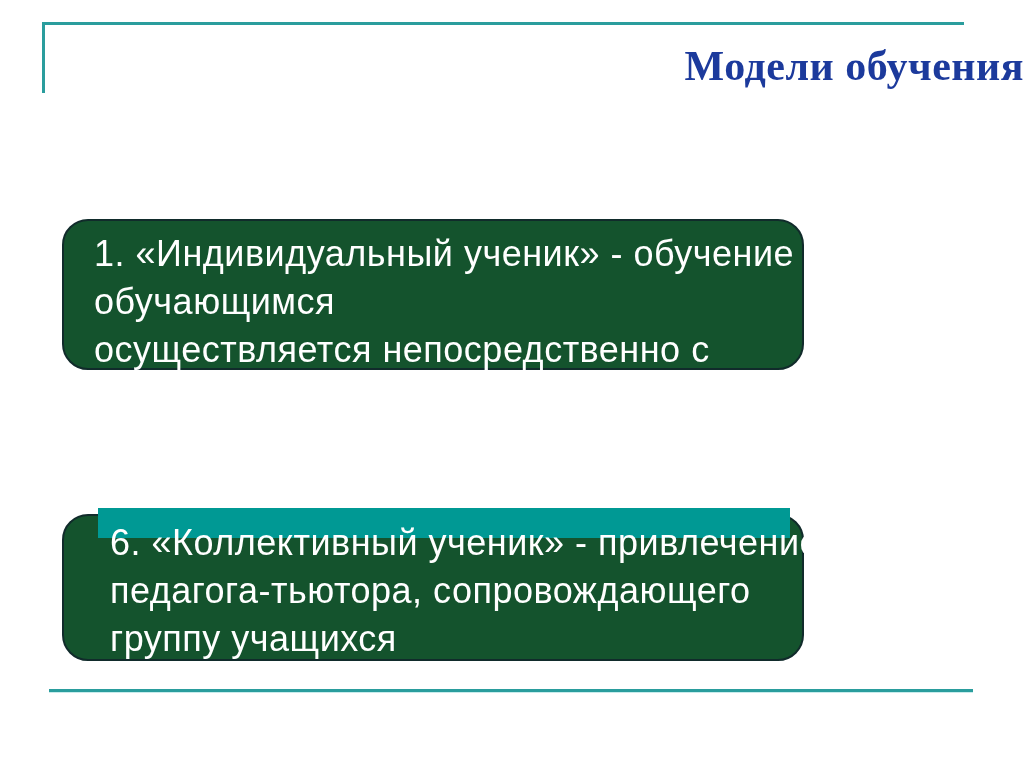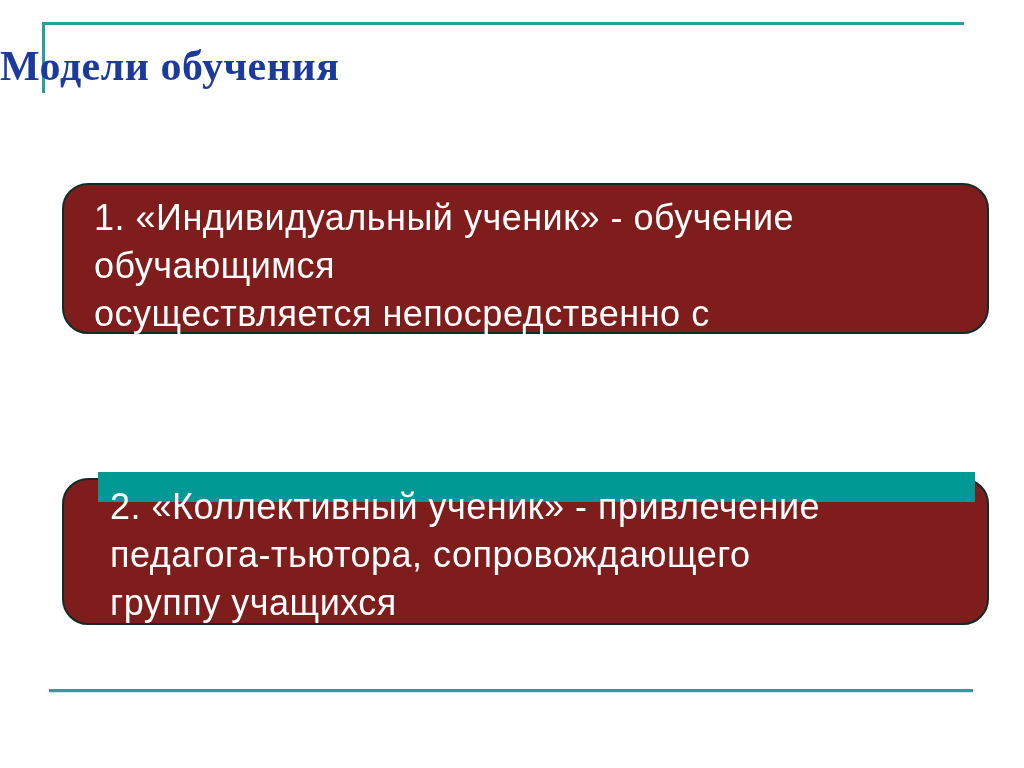--- a/index.html
+++ b/index.html
@@ -34,42 +34,43 @@
     background: #2a9d9d;
   }
 
   
   .title {
     position: absolute;
     left: 0;
     top: 36px;
     width: 100%;
     margin: 0;
-    text-align: left;
+    text-align: right;
     font-family: "Liberation Serif", "DejaVu Serif", serif;
     font-weight: bold;
     font-size: 42px;
     line-height: 60px;
     color: #1c3a9c;
     letter-spacing: 0.5px;
   }
 
   
   .box {
     position: absolute;
     left: 62px;
-    width: 927px;
-    background: #7f1d1d;
+    width: 742px;
+    background: #14532d;
     border: 2px solid #112b2b;
     border-radius: 26px;
     box-sizing: border-box;
     color: #ffffff;
     font-size: 36px;
     line-height: 48px;
     letter-spacing: 0.5px;
+    margin-top: 36px;
   }
   .box1 {
     top: 183px;
     height: 151px;
     padding: 9px 20px 0 30px;
   }
   .box2 {
     top: 478px;
     height: 147px;
     padding: 3px 20px 0 46px;
@@ -113,20 +114,20 @@
   <h1 class="title">Модели обучения</h1>
 
   <div class="box box1">
     <div class="box-line">1. «Индивидуальный ученик» - обучение</div>
     <div class="box-line">обучающимся</div>
     <div class="box-line">осуществляется непосредственно с</div>
   </div>
 
   <div class="box box2">
     <div class="overflow-strip"></div>
-    <div class="box-line">2. «Коллективный ученик» - привлечение</div>
+    <div class="box-line">6. «Коллективный ученик» - привлечение</div>
     <div class="box-line">педагога-тьютора, сопровождающего</div>
     <div class="box-line">группу учащихся</div>
   </div>
 
   <div class="divider"></div>
 
 </div>
 
 </body></html>

